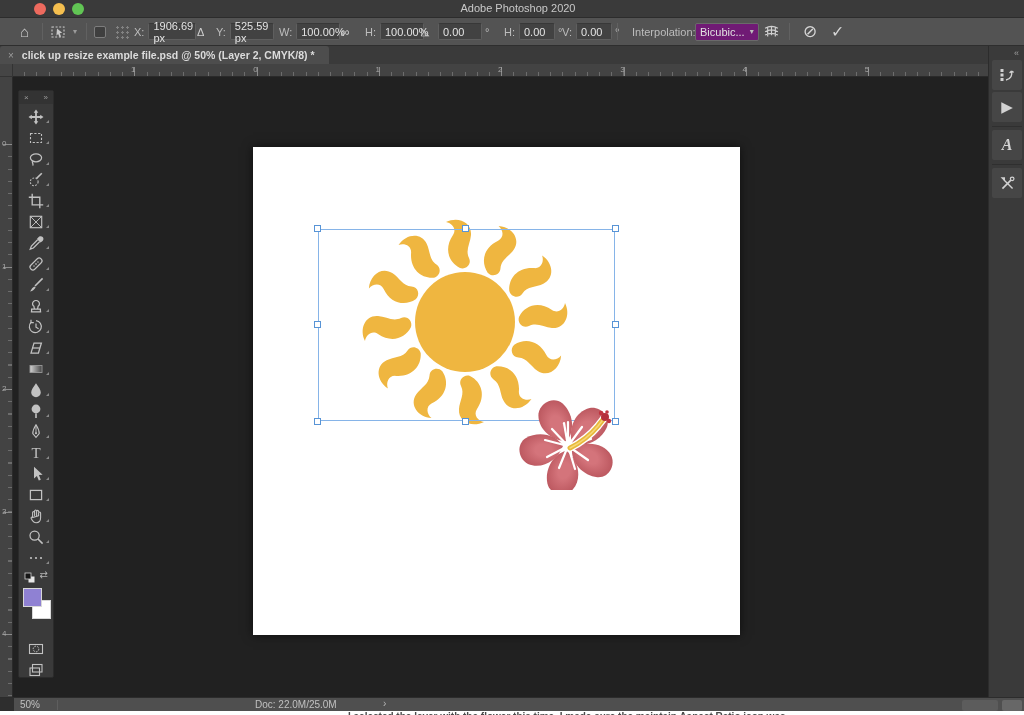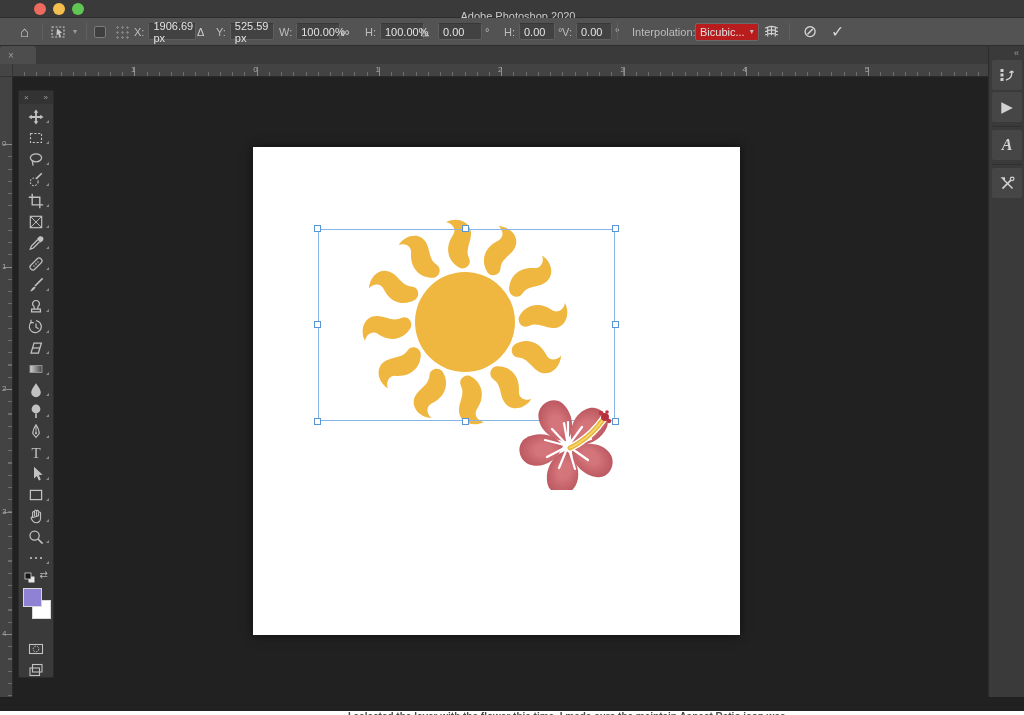--- a/index.html
+++ b/index.html
@@ -3,34 +3,34 @@
 <meta charset="utf-8">
 <style>
   * { margin:0; padding:0; box-sizing:border-box; }
   html,body { width:1024px; height:715px; }
   body { font-family:"Liberation Sans", sans-serif; background:#212121; overflow:hidden; }
   #app { position:relative; width:1024px; height:715px; background:#212121; }
 
   
   .titlebar { position:absolute; left:0; top:0; width:1024px; height:18px; background:#3a3a3a; border-bottom:1px solid #2c2c2c; }
   .tl { position:absolute; top:3px; width:12px; height:12px; border-radius:50%; }
-  .title-text { position:absolute; left:12px; right:0; top:2px; text-align:center; font-size:11px; color:#c9c9c9;margin-top:8px; }
+  .title-text { position:absolute; left:12px; right:0; top:2px; text-align:center; font-size:11px; color:#c9c9c9; }
 
   
   .optionsbar { position:absolute; left:0; top:18px; width:1024px; height:28px; background:#535353; border-bottom:1px solid #2e2e2e; color:#c4c4c4; font-size:11px; }
   .ob { position:absolute; top:0; height:27px; display:flex; align-items:center; }
   .ob-sep { position:absolute; top:5px; width:1px; height:17px; background:#454545; border-right:1px solid #616161; }
   .field { background:#424242; border:1px solid #5f5f5f; border-top-color:#383838; color:#e3e3e3; height:17px; font-size:11px; padding:0 4px; display:flex; align-items:center; border-radius:2px; }
   .lbl { margin:0 4px 0 6px; color:#bdbdbd; }
   .deg { margin-left:3px; color:#bdbdbd; }
   .glyph { color:#cfcfcf; }
   .checkbox { width:12px; height:12px; background:#3f3f3f; border:1px solid #7d7d7d; border-radius:2px; }
   .refgrid { width:15px; height:15px; margin-left:8px; opacity:.38;
      background-image:radial-gradient(#cfcfcf 1.1px, transparent 1.3px); background-size:5px 5px; background-position:1px 1px; }
-  .dropdown { background:#b91c1c; border:1px solid #6a6a6a; height:18px; display:flex; align-items:center; padding:0 4px; border-radius:2px; color:#e0e0e0; }
+  .dropdown { background:#701a75; border:1px solid #6a6a6a; height:18px; display:flex; align-items:center; padding:0 4px; border-radius:2px; color:#e0e0e0; }
   .dropdown .caret { margin-left:5px; font-size:8px; color:#bdbdbd; }
   .ob-btn { font-size:16px; color:#d6d6d6; }
 
   
   .tabbar { position:absolute; left:0; top:46px; width:988px; height:18px; background:#3a3a3a; }
   .doc-tab { position:absolute; left:0; top:0; height:18px; background:#4d4d4d; display:flex; align-items:center; padding:0 14px 0 8px; border-radius:3px 3px 0 0; }
   .doc-tab .close { color:#9d9d9d; font-size:10px; margin-right:8px; }
   .doc-tab .name { color:#dcdcdc; font-size:10.5px; font-weight:bold; white-space:nowrap; }
 
   
@@ -196,20 +196,21 @@
         <span class="ob-btn" style="font-size:17px">⊘</span>
       </div>
     <div class="ob" style="left:831px">
         <span class="ob-btn">✓</span>
       </div>
   </div>
 
   <div class="tabbar">
     <div class="doc-tab">
       <span class="close">×</span>
+      <span class="name">click up resize example file.psd @ 50% (Layer 2, CMYK/8) *</span>
     </div>
   </div>
 
   <div class="ruler-corner"></div>
   <div class="ruler-top" id="rulerTop">
       <span class="rnum" style="left: 118px;">1</span>
       <span class="rnum" style="left: 240.3px;">0</span>
       <span class="rnum" style="left: 362.6px;">1</span>
       <span class="rnum" style="left: 484.9px;">2</span>
       <span class="rnum" style="left: 607.2px;">3</span>
@@ -491,18 +492,27 @@
     <div class="dock-div" style="top:118px"></div>
     <div class="dock-btn" style="top:122px">
       <svg viewBox="0 0 16 16" width="15" height="15" style="color:#d2d2d2">
         <path d="M2.6 13.4 L11.6 4.4" stroke="currentColor" stroke-width="1.8" fill="none"></path>
         <circle cx="13" cy="3" r="1.9" fill="none" stroke="currentColor" stroke-width="1.3"></circle>
         <path d="M4 4 L13.4 13.4 M2.4 2.2 L4.6 2.2 L4.6 4.4 Z" stroke="currentColor" stroke-width="1.5" fill="none"></path>
       </svg>
     </div>
   </div>
 
+  <div class="statusbar">
+    <div class="corner"></div>
+    <span class="sb-zoom">50%</span>
+    <span class="sb-sep"></span>
+    <span class="sb-doc">Doc: 22.0M/25.0M</span>
+    <span class="sb-chevron">›</span>
+    <span class="sb-grip1"></span>
+    <span class="sb-grip2"></span>
+  </div>
 
   <div class="bottomstrip">
     <span>I selected the layer with the flower this time. I made sure the maintain Aspect Ratio icon was</span>
   </div>
 
 </div>
 
 </body></html>

